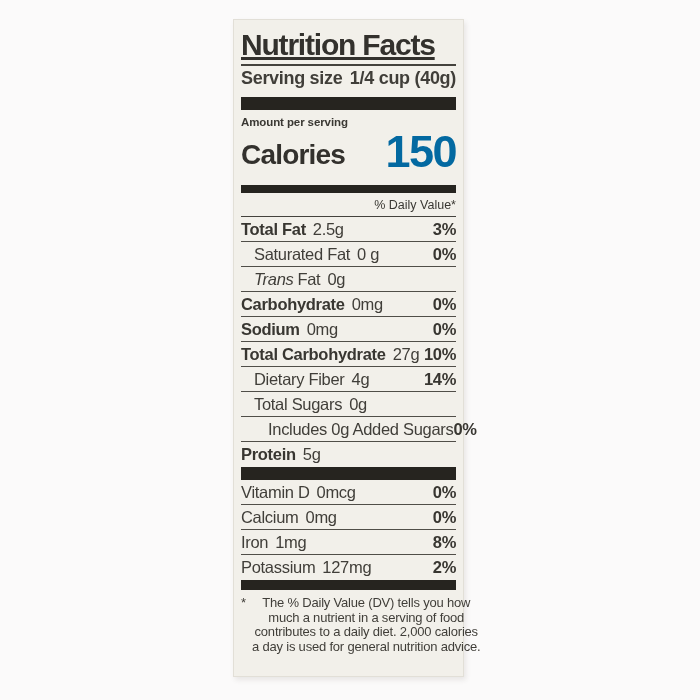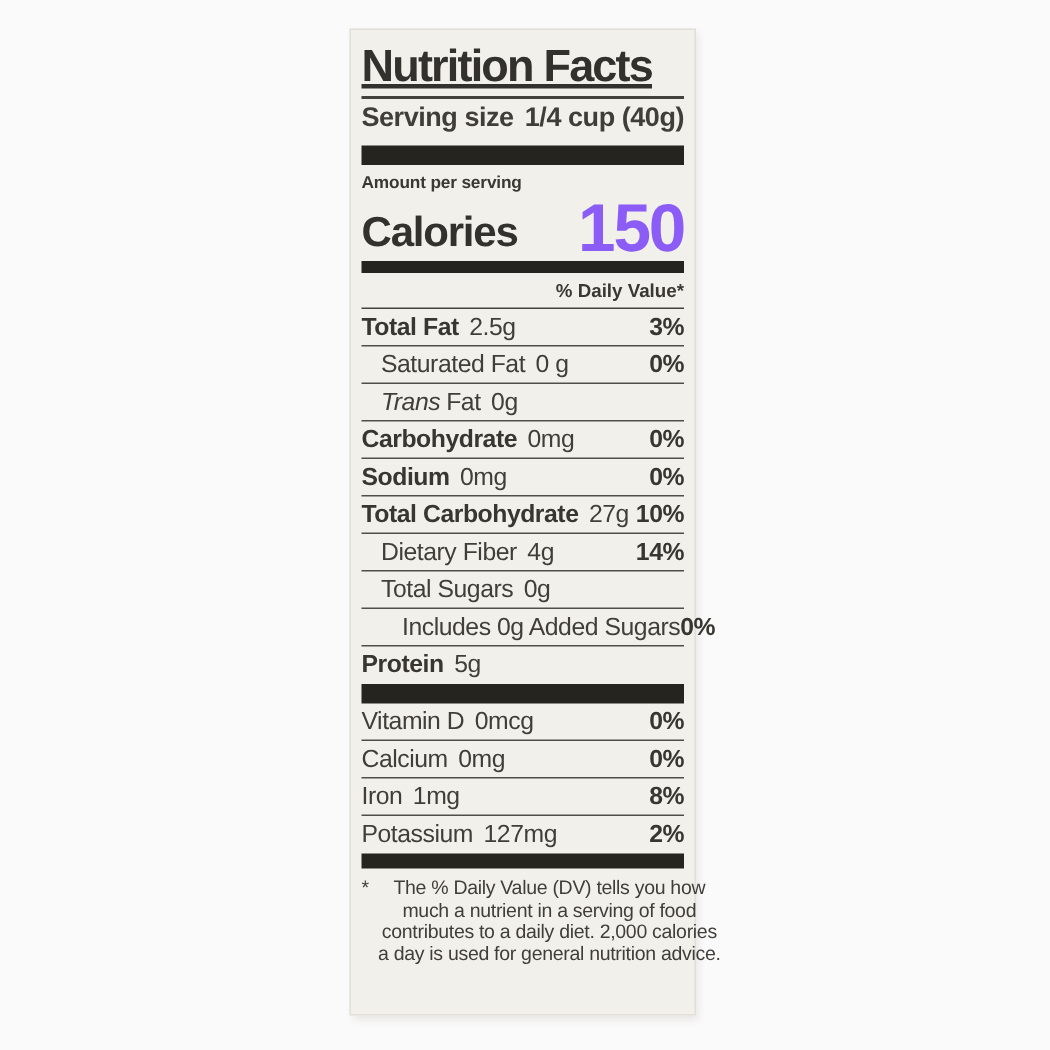--- a/index.html
+++ b/index.html
@@ -65,40 +65,40 @@
     font-size: 11.5px;
     letter-spacing: -0.1px;
     margin-top: 6px;
     color: #3a3833;
   }
   .calories-row {
     display: flex;
     justify-content: space-between;
     align-items: flex-end;
     height: 42px;
-    margin-bottom: 4px;
+    margin-bottom: 15px;
   }
   .calories-word {
     font-size: 28px;
     font-weight: 800;
     letter-spacing: -0.8px;
     line-height: 30px;
     color: #33312d;
   }
   .calories-num {
     font-size: 45px;
     font-weight: 800;
     letter-spacing: -1.5px;
     line-height: 36px;
-    color: #8b5cf6;
+    color: #0369a1;
   }
 
   .dv-header {
     text-align: right;
-    font-weight: bold;
+    font-weight: normal;
     font-size: 12.5px;
     padding: 5px 0 4px 0;
     border-bottom: 1.5px solid #44423d;
     color: #3a3833;
   }
 
   .row {
     display: flex;
     align-items: center;
     box-sizing: border-box;

